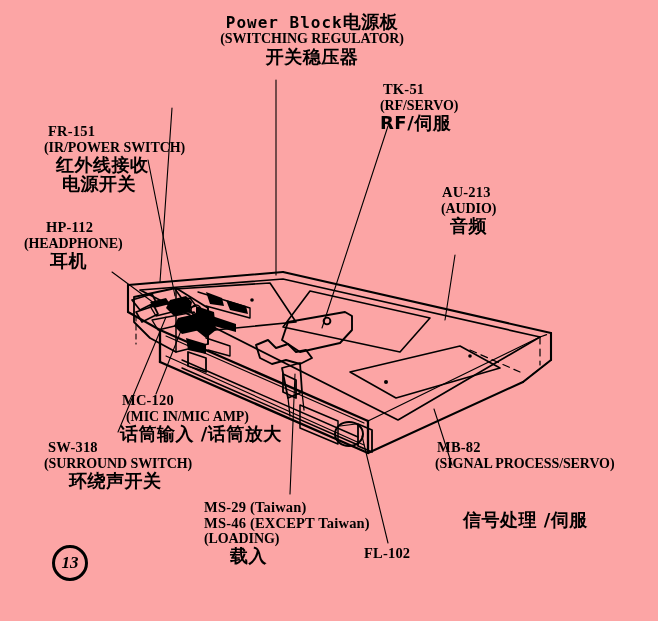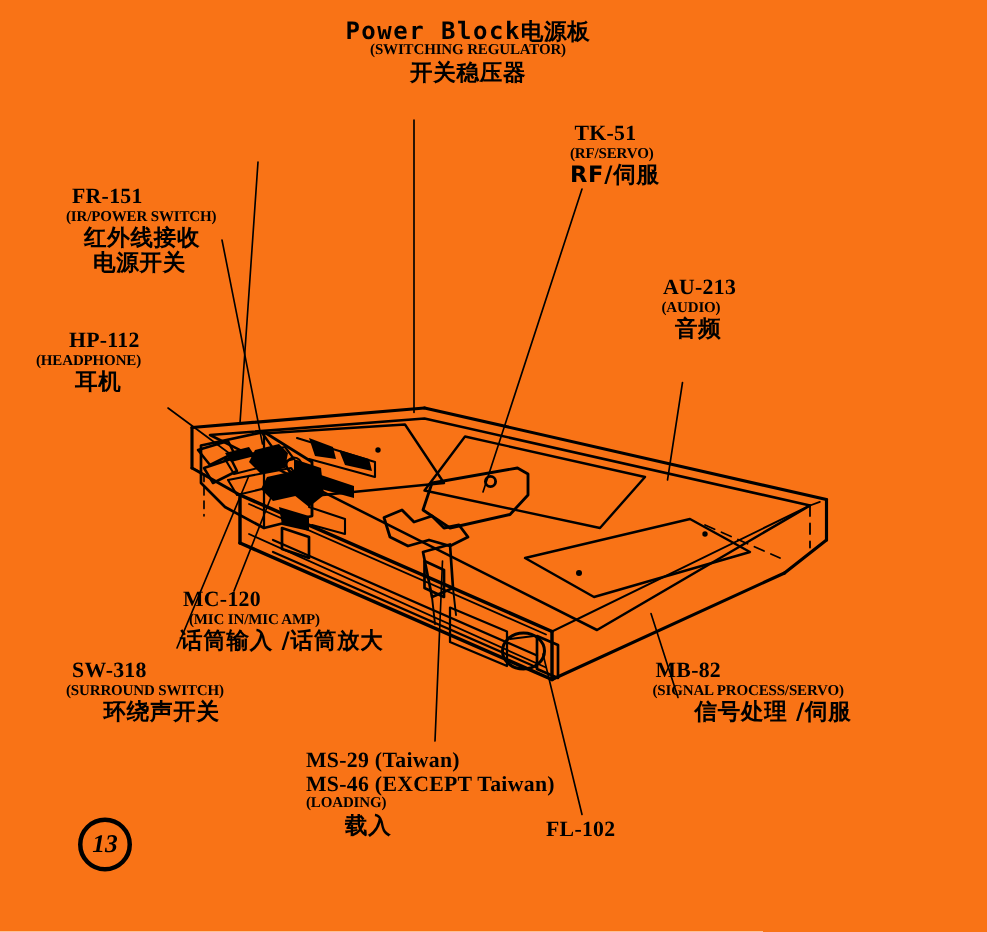--- a/index.html
+++ b/index.html
@@ -5,21 +5,21 @@
 <style>
   html, body {
     margin: 0;
     padding: 0;
     background: #ffffff;
   }
   #page {
     position: relative;
     width: 658px;
     height: 621px;
-    background: #f97316;
+    background: #fca5a5;
     overflow: hidden;
     font-family: "Liberation Serif", "DejaVu Serif", serif;
     color: #000000;
   }
   #diagram-svg {
     position: absolute;
     left: 0;
     top: 0;
     width: 658px;
     height: 621px;
@@ -32,27 +32,27 @@
   }
   .ref {
     font-family: "Liberation Serif", "DejaVu Serif", serif;
     font-weight: bold;
     font-size: 14.5px;
     letter-spacing: 0.2px;
   }
   .eng {
     font-family: "Liberation Serif", "DejaVu Serif", serif;
     font-weight: bold;
-    font-size: 10px;
+    font-size: 14px;
     letter-spacing: -0.1px;
   }
   .cjk {
     font-family: "DejaVu Sans", sans-serif;
     font-weight: bold;
-    font-size: 15px;
+    font-size: 18px;
     letter-spacing: 0.5px;
   }
   .mono-title {
     font-family: "DejaVu Sans Mono", monospace;
     font-weight: bold;
     font-size: 16px;
     letter-spacing: 1px;
   }
   .inline-row {
     display: flex;
@@ -306,20 +306,20 @@
     <div class="cjk" style="margin-left:26px;">载入</div>
   </div>
 
   <div class="callout" style="left:352px; top:546px;">
     <div class="ref" style="margin-left:12px;">FL-102</div>
   </div>
 
   <div class="callout" style="left:437px; top:440px;">
     <div class="ref">MB-82</div>
     <div class="eng" style="margin-left:-2px;">(SIGNAL PROCESS/SERVO)</div>
-    <div class="cjk" style="margin-left:26px;">信号处理 /伺服</div>
+    <div class="cjk" style="margin-left:26px;margin-top:39px;">信号处理 /伺服</div>
   </div>
 
   <div id="page-number">
     <span>13</span>
   </div>
 
 </div>
 
 </body></html>

